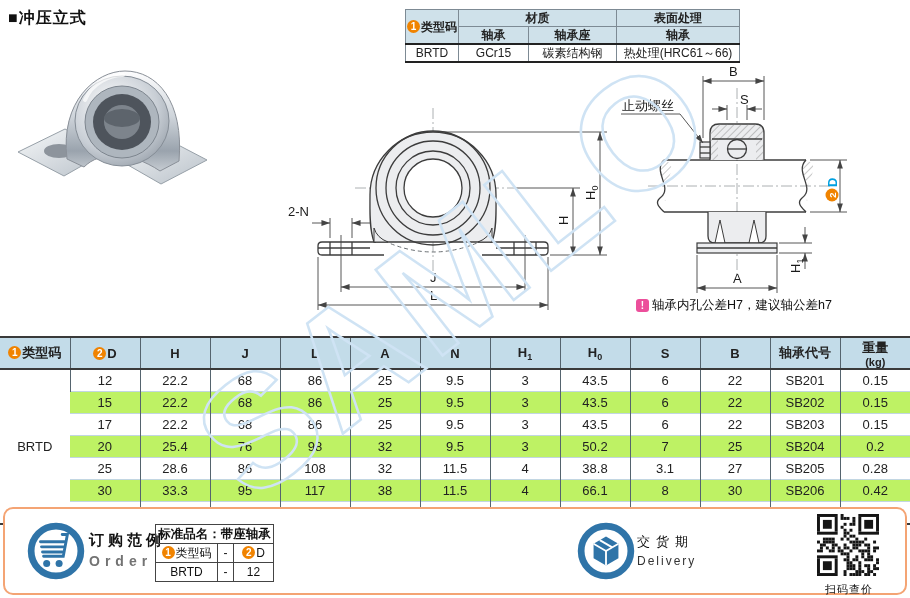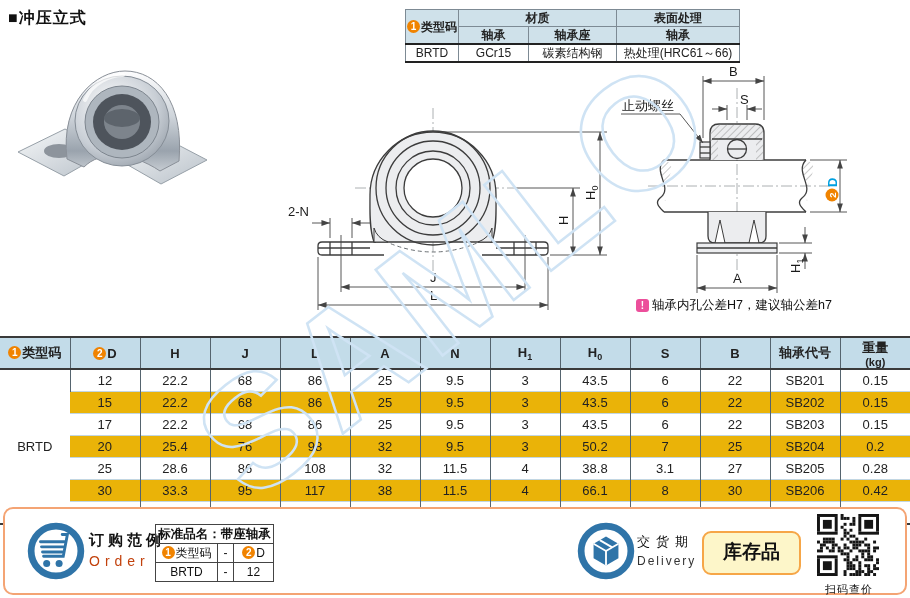--- a/index.html
+++ b/index.html
@@ -22,31 +22,31 @@
   .note{position:absolute;left:636px;top:297px;z-index:3;display:flex;align-items:center;gap:3px;font-size:12.5px;color:#111;}
   .note .nicon{width:13px;height:13px;border-radius:3px;background:#ec4f9b;color:#fff;font-weight:bold;
                font-size:10px;line-height:13px;text-align:center;}
   
   .dim{position:absolute;left:0;top:336px;z-index:1;width:910px;border-collapse:collapse;table-layout:fixed;
        font-size:13px;text-align:center;border-top:2px solid #3a3a3a;border-bottom:2px solid #3a3a3a;}
   .dim th{background:#c3dce9;height:28px;font-weight:600;color:#222;border-left:1px solid #55646e;border-bottom:2px solid #3a3a3a;}
   .dim td{height:19px;border-left:1px solid #55646e;border-top:1px solid #c2d6e2;color:#222;}
   .dim tr:first-child td{border-top:none;}
   .dim th:first-child,.dim td:first-child{border-left:none;}
-  .dim tr.alt td{background:#eab308;}
+  .dim tr.alt td{background:#bef264;}
   .dim td.tc{background:#fff;border-top:none;font-weight:400;}
   sub.s{font-size:9px;vertical-align:-3px;}
   .wt2{font-size:11px;display:block;line-height:10px;}
   
   .panel{position:absolute;left:3px;top:507px;width:900px;height:84px;border:2px solid #f4a474;border-radius:10px;
          background:#fff;z-index:3;}
   .panel .icirc{position:absolute;}
   .otext{position:absolute;left:84px;top:22px;}
   .otext .cn{font-size:15px;font-weight:bold;letter-spacing:4px;color:#111;}
-  .otext .en{font-size:14px;letter-spacing:5px;color:#c2410c;margin-top:3px;}
+  .otext .en{font-size:14px;letter-spacing:5px;color:#737373;margin-top:3px;font-weight:bold;}
   .otable{position:absolute;left:150px;top:15px;border-collapse:collapse;table-layout:fixed;font-size:12px;text-align:center;border-radius:6px;}
   .otable td{border:1px solid #444;padding:0 2px;height:18px;line-height:18px;color:#111;}
   .otable td.t{font-weight:bold;font-size:12.5px;}
   .dtext{position:absolute;left:632px;top:24px;}
   .dtext .cn{font-size:13px;font-weight:normal;letter-spacing:6px;color:#111;}
   .dtext .en{font-size:12px;letter-spacing:2px;color:#333;margin-top:3px;}
   .stock{position:absolute;left:697px;top:22px;width:95px;height:40px;border:2px solid #f6a647;border-radius:9px;
          background:#fdf6c9;font-size:19px;font-weight:bold;color:#111;text-align:center;line-height:38px;}
   .qrwrap{position:absolute;left:812px;top:5px;width:64px;}
   .qrcap{font-size:11px;color:#111;text-align:center;margin-top:2px;letter-spacing:1px;}
@@ -426,21 +426,20 @@
       <g stroke="#ffffff" stroke-width="1.8" fill="none">
         <polyline points="16,21 28,28 40,21"></polyline>
         <line x1="28" y1="28" x2="28" y2="42"></line>
         <line x1="22" y1="17.5" x2="34" y2="24.5"></line>
       </g>
     </svg>
     <div class="dtext">
       <div class="cn">交货期</div>
       <div class="en">Delivery</div>
     </div>
-    <div class="stock">库存品</div>
     <div class="qrwrap">
       <svg id="qr" width="62" height="62" viewBox="0 0 62 62" style="background:#fff">
           <rect x="0" y="0" width="20.666666666666668" height="2.9523809523809526" fill="#151515"></rect>
           <rect x="0" y="17.714285714285715" width="20.666666666666668" height="2.9523809523809526" fill="#151515"></rect>
           <rect x="0" y="2.9523809523809526" width="2.9523809523809526" height="14.761904761904763" fill="#151515"></rect>
           <rect x="17.714285714285715" y="2.9523809523809526" width="2.9523809523809526" height="14.761904761904763" fill="#151515"></rect>
           <rect x="5.904761904761905" y="5.904761904761905" width="8.857142857142858" height="8.857142857142858" fill="#151515"></rect>
           <rect x="41.333333333333336" y="0" width="20.666666666666668" height="2.9523809523809526" fill="#151515"></rect>
           <rect x="41.333333333333336" y="17.714285714285715" width="20.666666666666668" height="2.9523809523809526" fill="#151515"></rect>
           <rect x="41.333333333333336" y="2.9523809523809526" width="2.9523809523809526" height="14.761904761904763" fill="#151515"></rect>

